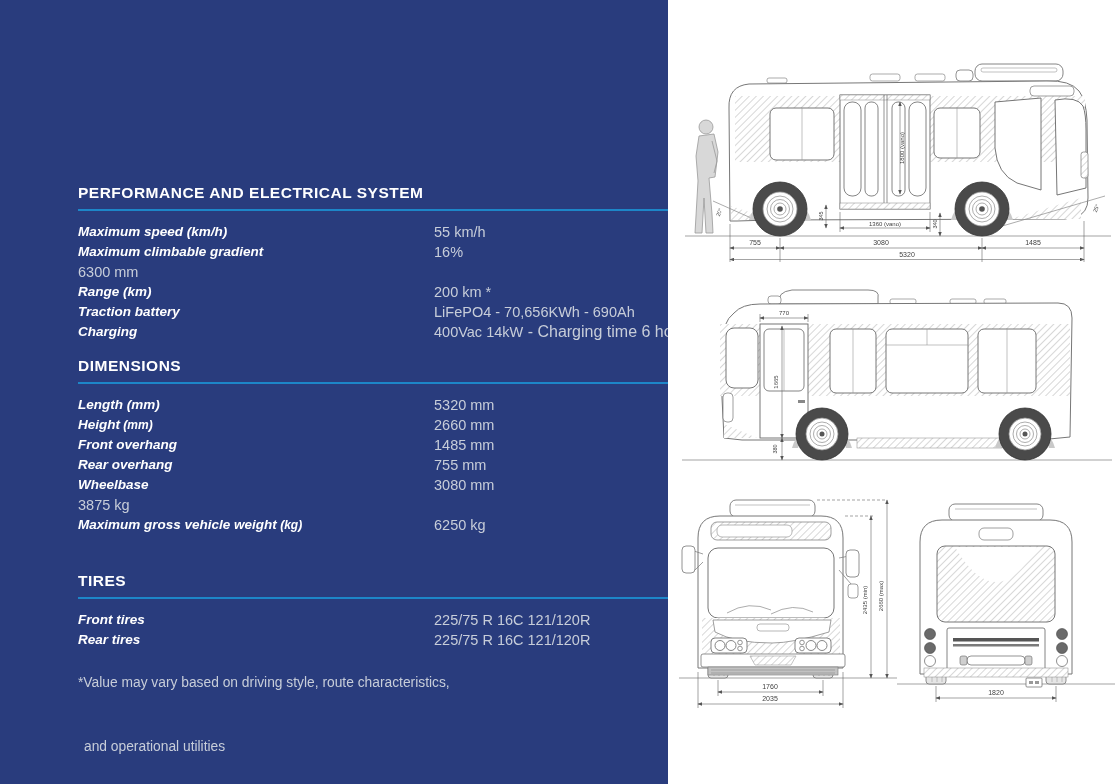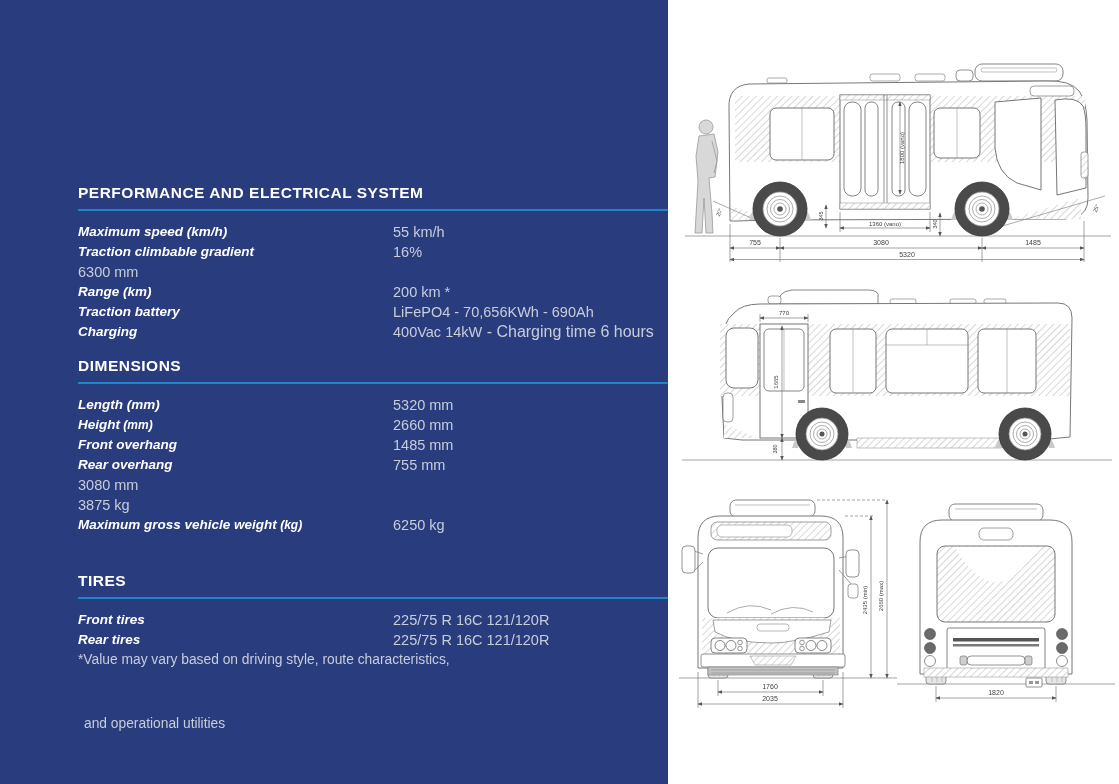--- a/index.html
+++ b/index.html
@@ -3,26 +3,26 @@
 <meta charset="utf-8">
 <style>
   html,body{margin:0;padding:0;background:#fff;}
   .page{position:relative;width:1119px;height:784px;background:#ffffff;overflow:hidden;
         font-family:"Liberation Sans",sans-serif;}
   .panel{position:absolute;left:0;top:0;width:789px;height:784px;background:#293c7d;}
   .sec{position:absolute;left:78px;right:23px;}
   .sec h2{margin:0;color:#ffffff;font-size:15.5px;font-weight:bold;letter-spacing:.5px;}
   .rule{height:2px;background:#1d86c8;margin-top:7px;}
   .rows{margin-top:11px;}
-  .row{display:flex;height:20px;line-height:20px;}
+  .row{display:flex;height:20px;line-height:20px;gap:41px;}
   .lbl{width:315px;flex:0 0 315px;color:#ffffff;font-weight:bold;font-style:italic;font-size:13.5px;white-space:nowrap;}
   .lbl-sm{font-size:12px;}
   .val{color:#c7cdd9;font-size:14.5px;white-space:nowrap;}
   .val-note{font-size:16px;}
-  .footnote{position:absolute;left:78px;top:650px;color:#c7cdd9;font-size:13.8px;line-height:19px;}
+  .footnote{position:absolute;left:78px;top:673px;color:#c7cdd9;font-size:13.8px;line-height:19px;}
   .footnote .ln2{padding-left:6px;margin-top:45px;}
   .canvas{position:absolute;left:668px;top:0;width:451px;height:784px;background:#ffffff;}
   .dwg{position:absolute;}
   svg text{font-family:"Liberation Sans",sans-serif;fill:#3f3f3f;}
   .dim{font-size:7px;}
   .dimsm{font-size:5.5px;}
   .dimv{font-size:6px;}
 </style>
 </head>
 <body>
@@ -33,21 +33,21 @@
 
     <section class="sec" style="top:184px;">
       <h2>PERFORMANCE AND ELECTRICAL SYSTEM</h2>
       <div class="rule"></div>
       <div class="rows">
         <div class="row">
           <span class="lbl">Maximum speed (km/h)</span>
           <span class="val">55 km/h</span>
         </div>
         <div class="row">
-          <span class="lbl">Traction climbable gradient</span>
+          <span class="lbl">Maximum climbable gradient</span>
           <span class="val">16%</span>
         </div>
         <div class="row">
           <span class="val">6300 mm</span>
         </div>
         <div class="row">
           <span class="lbl">Range (km)</span>
           <span class="val">200 km *</span>
         </div>
         <div class="row">
@@ -75,20 +75,21 @@
         </div>
         <div class="row">
           <span class="lbl"><span>Front overhang</span><span class="lbl-sm"></span></span>
           <span class="val">1485 mm</span>
         </div>
         <div class="row">
           <span class="lbl"><span>Rear overhang</span><span class="lbl-sm"></span></span>
           <span class="val">755 mm</span>
         </div>
         <div class="row">
+          <span class="lbl"><span>Wheelbase</span><span class="lbl-sm"></span></span>
           <span class="val">3080 mm</span>
         </div>
         <div class="row">
           <span class="val">3875 kg</span>
         </div>
         <div class="row">
           <span class="lbl"><span>Maximum gross vehicle weight</span><span class="lbl-sm"> (kg)</span></span>
           <span class="val">6250 kg</span>
         </div>
       </div>

